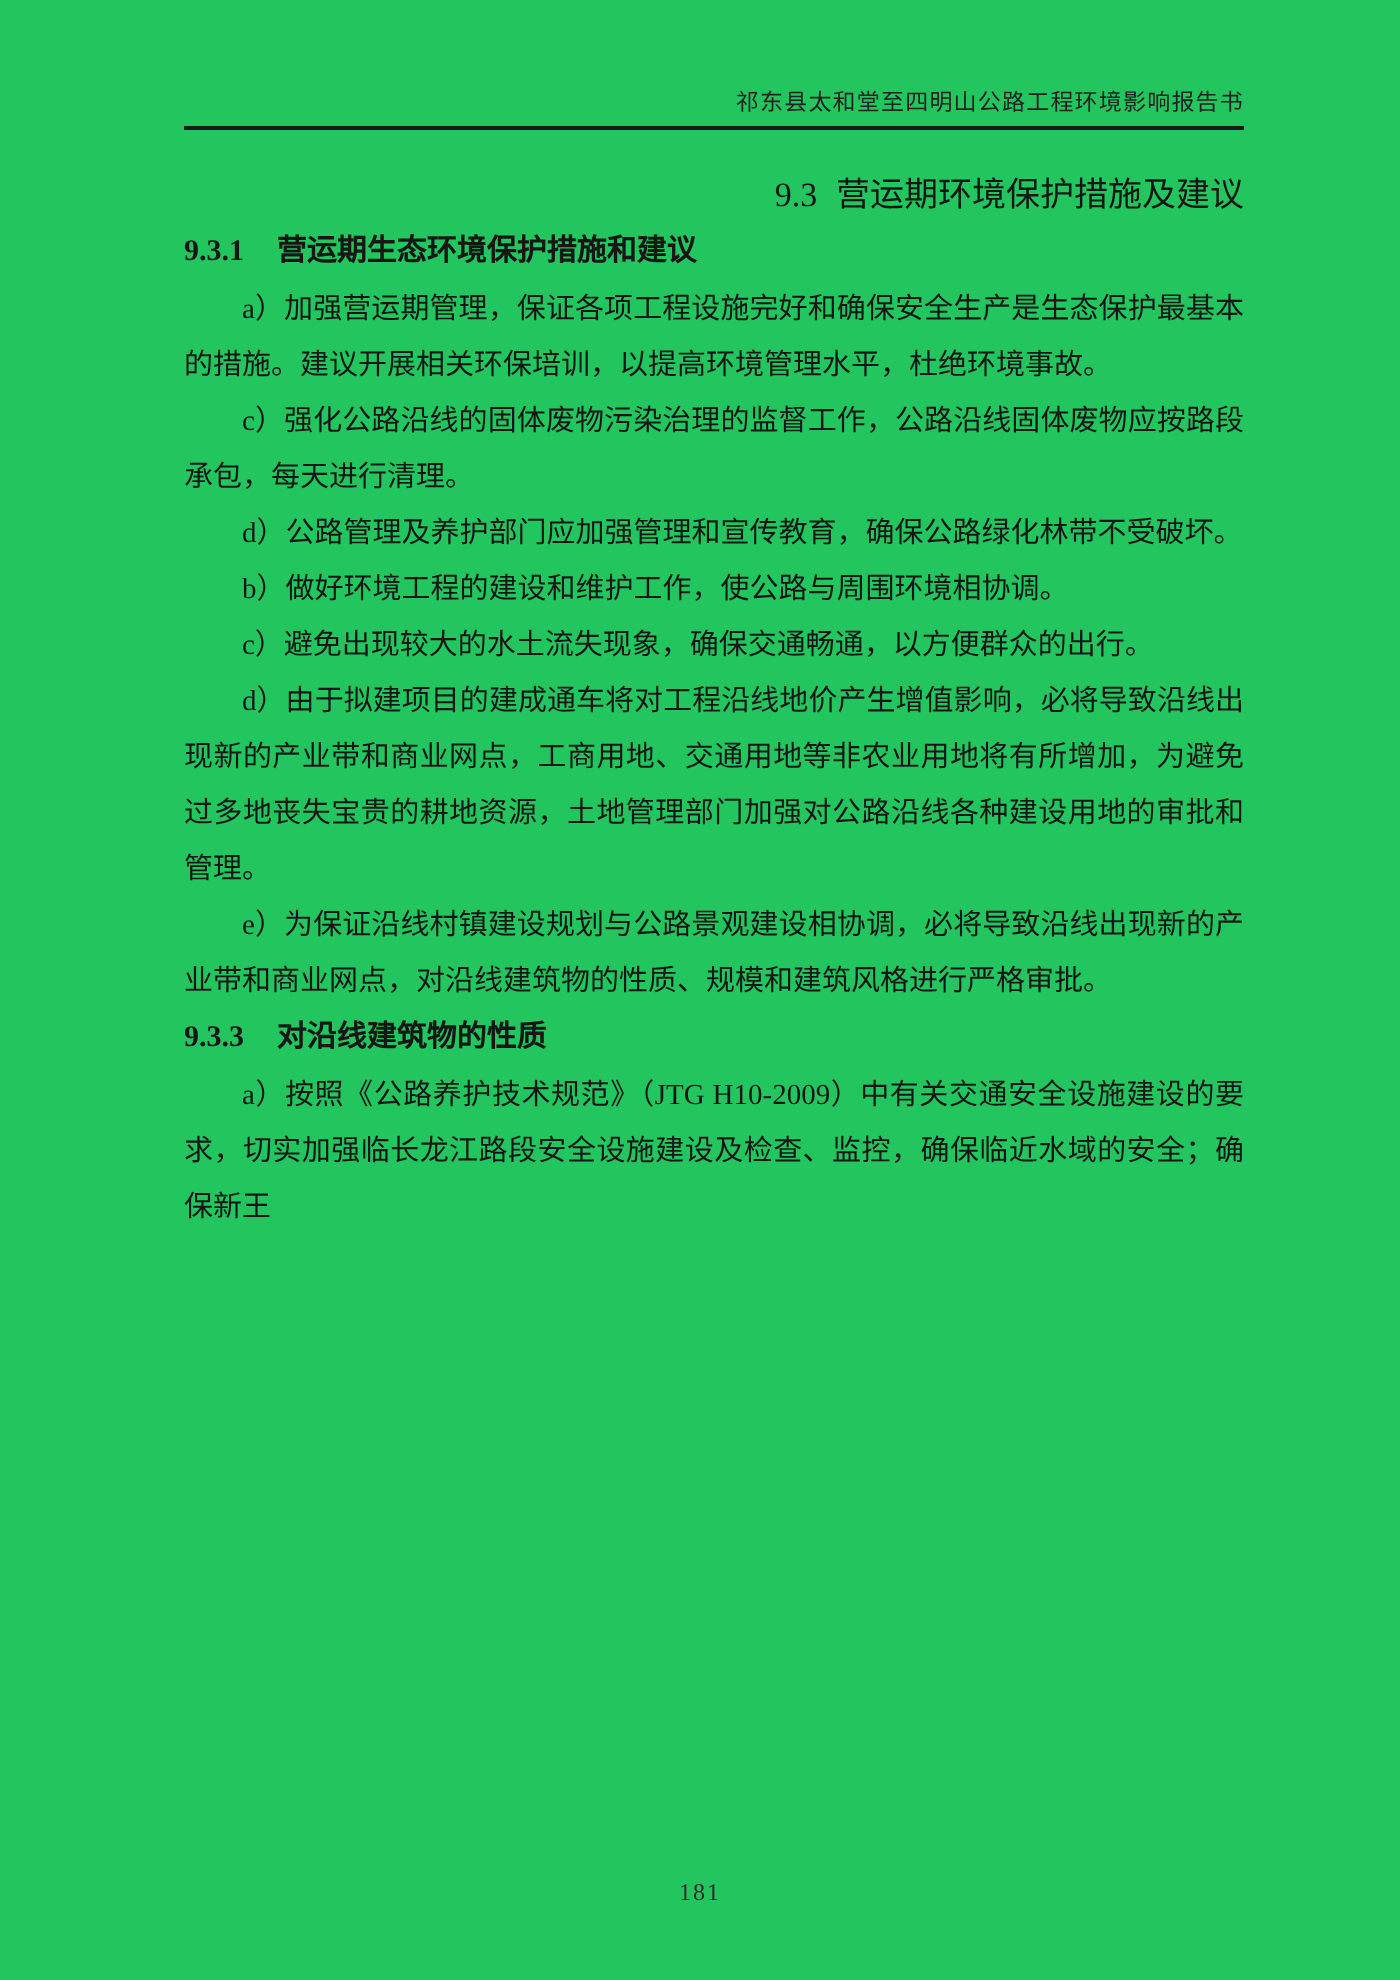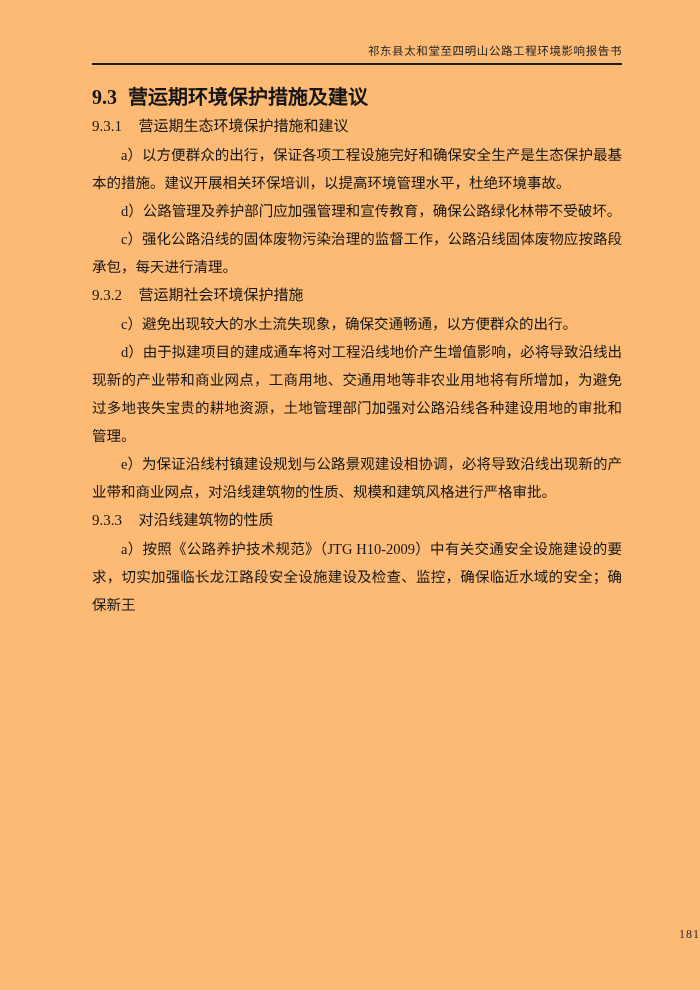--- a/index.html
+++ b/index.html
@@ -6,21 +6,21 @@
 
   html, body {
     width: 700px;
     background: #ffffff;
   }
 
   .page {
     position: relative;
     width: 700px;
     height: 990px;
-    background: #fdba74;
+    background: #22c55e;
     color: #1b1b1b;
     font-family: "Liberation Serif", "DejaVu Serif", serif;
     overflow: hidden;
   }
 
   
   .page-header {
     position: absolute;
     top: 42px;
     left: 92px;
@@ -39,47 +39,47 @@
     top: 83px;
     left: 92px;
     width: 530px;
     font-size: 14.5px;
     line-height: 28px;
     text-align: justify;
     color: #161616;
   }
 
   h2.sec-heading {
-    font-size: 20px;
-    font-weight: bold;
+    font-size: 17px;
+    font-weight: normal;
     line-height: 29px;
-    text-align: left;
+    text-align: right;
   }
   h2.sec-heading .sec-num { margin-right: 0.55em; }
 
   h3.subsec-heading {
     font-size: 15px;
-    font-weight: normal;
+    font-weight: bold;
     line-height: 29px;
     text-align: left;
   }
   h3.subsec-heading .sec-num { margin-right: 1.1em; }
 
   p.body-para {
     text-indent: 2em;
     margin: 0;
   }
 
   
   .page-footer {
     position: absolute;
     left: 0;
     right: 0;
-    bottom: 48px;
-    text-align: right;
+    bottom: 36px;
+    text-align: center;
     font-size: 12px;
     color: #2a2a2a;
     letter-spacing: 1px;
   }
 </style>
 </head>
 <body>
 
 <div class="page">
 
@@ -89,27 +89,25 @@
 
   <main class="doc-body">
 
     <h2 class="sec-heading">
       <span class="sec-num">9.3</span><span>营运期环境保护措施及建议</span>
     </h2>
 
     <h3 class="subsec-heading">
       <span class="sec-num">9.3.1</span><span>营运期生态环境保护措施和建议</span>
     </h3>
-    <p class="body-para">a）以方便群众的出行，保证各项工程设施完好和确保安全生产是生态保护最基本的措施。建议开展相关环保培训，以提高环境管理水平，杜绝环境事故。</p>
+    <p class="body-para">a）加强营运期管理，保证各项工程设施完好和确保安全生产是生态保护最基本的措施。建议开展相关环保培训，以提高环境管理水平，杜绝环境事故。</p>
+    <p class="body-para">c）强化公路沿线的固体废物污染治理的监督工作，公路沿线固体废物应按路段承包，每天进行清理。</p>
     <p class="body-para">d）公路管理及养护部门应加强管理和宣传教育，确保公路绿化林带不受破坏。</p>
-    <p class="body-para">c）强化公路沿线的固体废物污染治理的监督工作，公路沿线固体废物应按路段承包，每天进行清理。</p>
 
-    <h3 class="subsec-heading">
-      <span class="sec-num">9.3.2</span><span>营运期社会环境保护措施</span>
-    </h3>
+    <p class="body-para">b）做好环境工程的建设和维护工作，使公路与周围环境相协调。</p>
     <p class="body-para">c）避免出现较大的水土流失现象，确保交通畅通，以方便群众的出行。</p>
     <p class="body-para">d）由于拟建项目的建成通车将对工程沿线地价产生增值影响，必将导致沿线出现新的产业带和商业网点，工商用地、交通用地等非农业用地将有所增加，为避免过多地丧失宝贵的耕地资源，土地管理部门加强对公路沿线各种建设用地的审批和管理。</p>
     <p class="body-para">e）为保证沿线村镇建设规划与公路景观建设相协调，必将导致沿线出现新的产业带和商业网点，对沿线建筑物的性质、规模和建筑风格进行严格审批。</p>
 
     <h3 class="subsec-heading">
       <span class="sec-num">9.3.3</span><span>对沿线建筑物的性质</span>
     </h3>
     <p class="body-para">a）按照《公路养护技术规范》（JTG H10-2009）中有关交通安全设施建设的要求，切实加强临长龙江路段安全设施建设及检查、监控，确保临近水域的安全；确保新王</p>
 
   </main>

